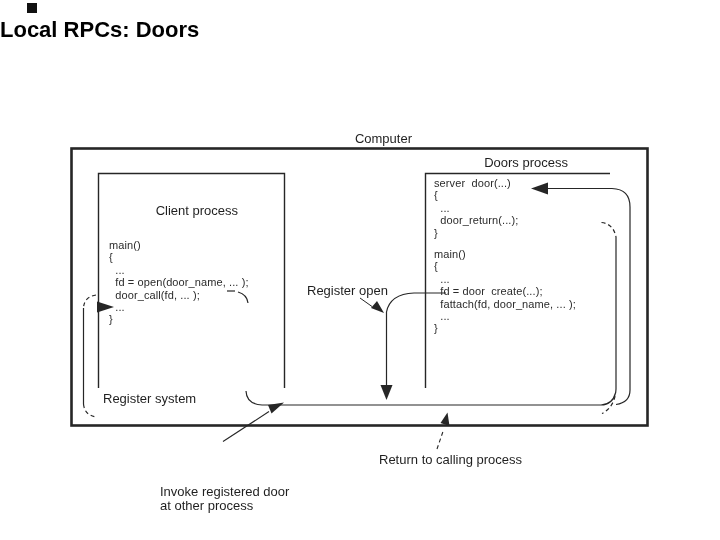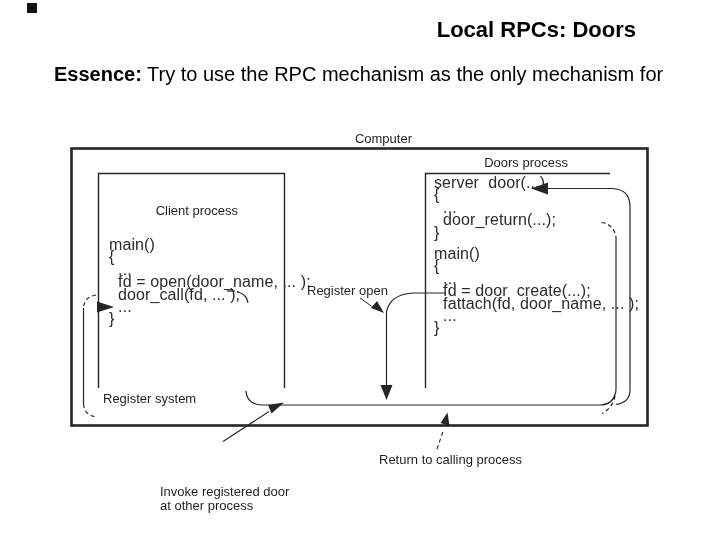--- a/index.html
+++ b/index.html
@@ -3,40 +3,39 @@
 <meta charset="utf-8">
 <style>
   html,body{margin:0;padding:0;}
   body{
     width:720px;height:540px;background:#ffffff;position:relative;
     font-family:"Liberation Sans","DejaVu Sans",sans-serif;color:#1f1f1f;
     overflow:hidden;
   }
   .abs{position:absolute;}
   #artifact{left:27px;top:3px;width:10px;height:10px;background:#111;}
-  #title{left:0;top:17px;width:636px;text-align:right;font-size:22px;font-weight:bold;color:#000;}
+  #title{left:0;top:17px;width:636px;text-align:left;font-size:22px;font-weight:bold;color:#000;}
   #essence{left:54px;top:63px;width:650px;font-size:20px;line-height:22px;color:#000;}
   #essence b{font-weight:bold;}
   svg{position:absolute;left:0;top:0;}
   .lbl{font-size:13px;white-space:pre;color:#1f1f1f;}
   .ctr{text-align:right;}
-  .code{font-size:16px;line-height:12.4px;white-space:pre;color:#2b2b2b;letter-spacing:0.1px;}
+  .code{font-size:11px;line-height:12.4px;white-space:pre;color:#2b2b2b;letter-spacing:0.1px;}
   .lbl2{font-size:13px;line-height:14px;white-space:pre-line;color:#1f1f1f;}
   path,line,rect.box{fill:none;stroke:#262626;}
   polygon{fill:#262626;stroke:none;}
 </style>
 </head>
 <body>
 
 <div id="artifact" class="abs"></div>
 
 <div id="title" class="abs">Local RPCs: Doors</div>
 
 <div id="essence" class="abs">
-  <div><b>Essence:</b><span> Try to use the RPC mechanism as the only mechanism for</span></div>
 </div>
 
 <svg width="720" height="540" viewBox="0 0 720 540">
 
   <rect class="box" x="71.5" y="148.5" width="576" height="277" stroke-width="2.6"></rect>
 
   <path d="M98.5,388 V173.5 H284.5 V388" stroke-width="1.4"></path>
 
   <path d="M610,173.5 H425.5 V388" stroke-width="1.4"></path>
 

